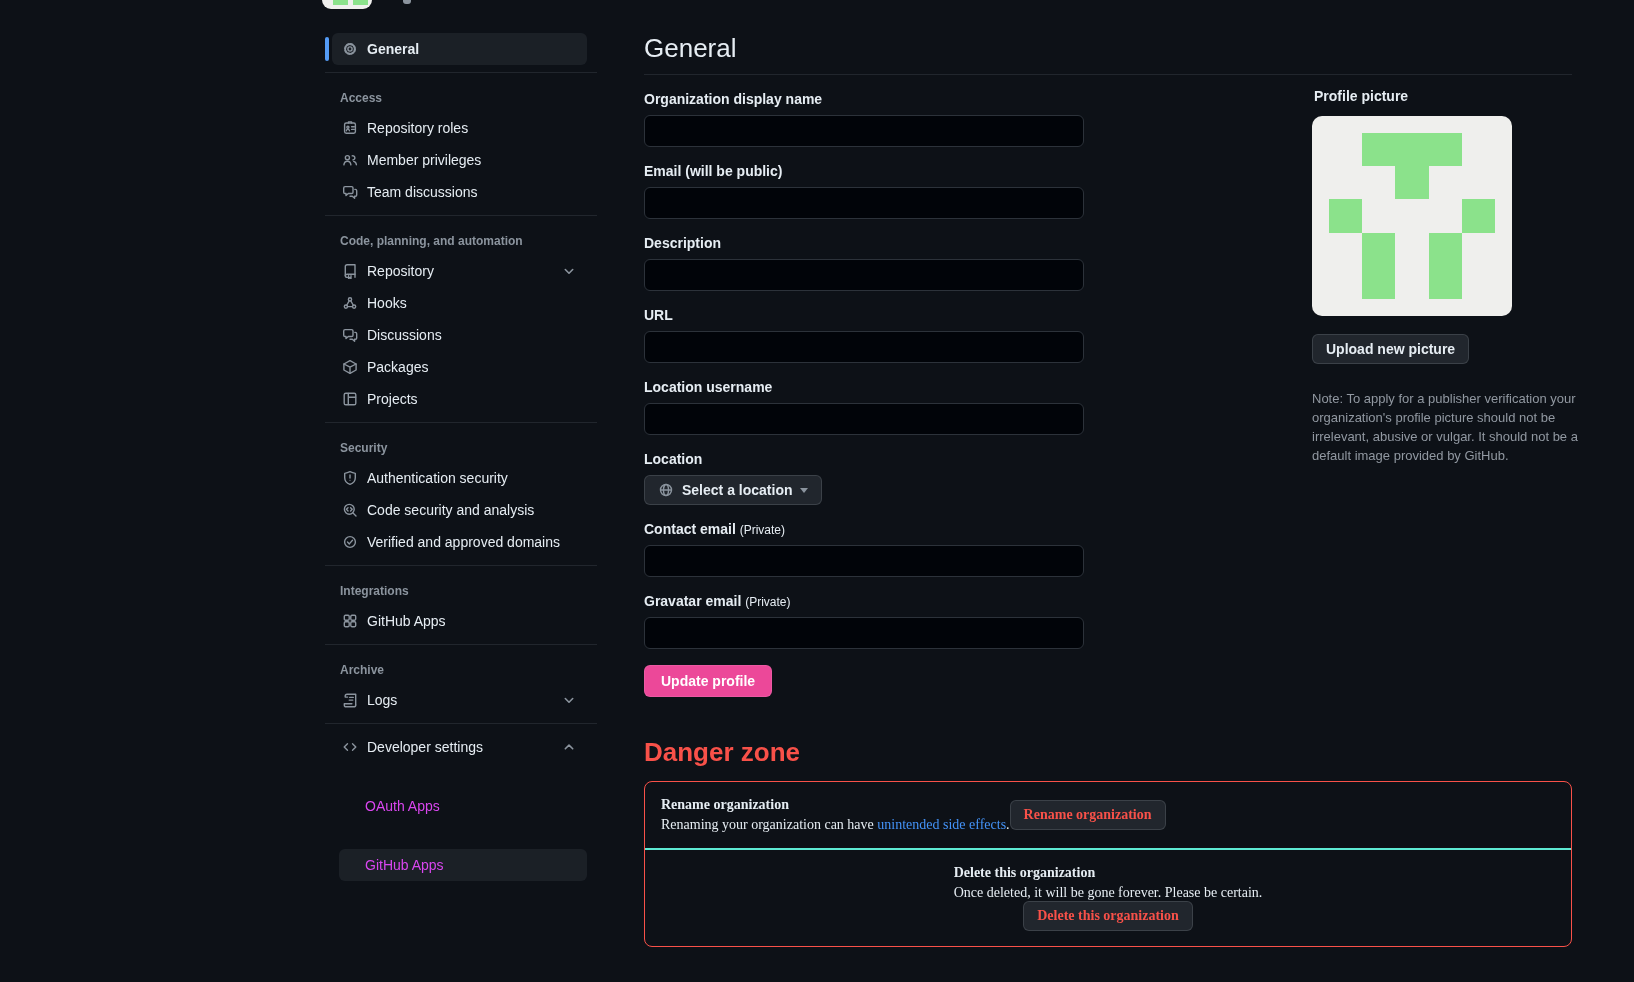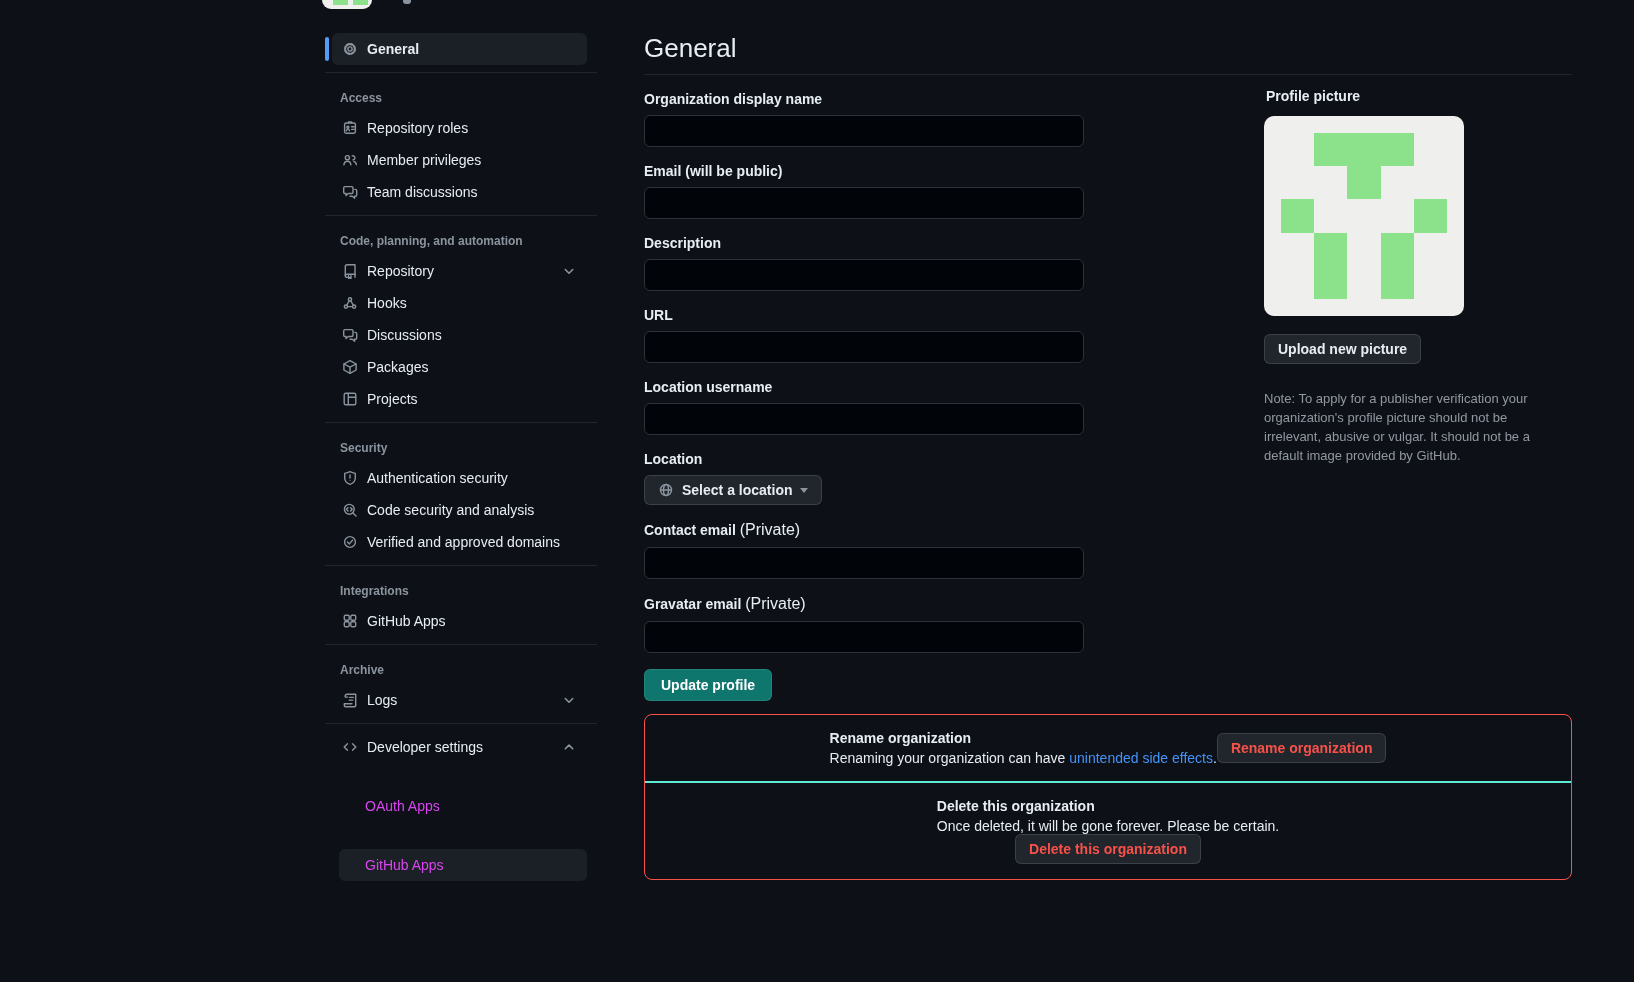--- a/index.html
+++ b/index.html
@@ -41,44 +41,44 @@
   .sb-sub { display:flex; align-items:center; height:32px; margin-left:14px; margin-right:10px;
     padding-left:26px; border-radius:6px; color:#d946ef; cursor:pointer;margin-top:27px; }
   .sb-sub.selected { background:rgba(177,186,196,0.09); }
 
   
   .main { position:absolute; left:644px; top:33px; width:928px; }
   .page-title { font-size:26px; font-weight:400; color:#e6edf3;
     padding-bottom:10px; border-bottom:1px solid #21262d; }
   .form { width:440px; }
   .field-label { display:block; margin:16px 0 8px; font-weight:700; font-size:14px; }
-  .field-label .qual { font-weight:400; font-size:16px; }
+  .field-label .qual { font-weight:400; font-size:12px; }
   .text-input { width:440px; height:32px; background:#010409; color:#e6edf3;
     border:1px solid #2c323a; border-radius:6px; padding:0 12px; font-size:14px;
     font-family:inherit; }
   .btn { display:inline-flex; align-items:center; gap:8px; height:30px; padding:0 13px;
     background:#21262d; color:#e6edf3; border:1px solid rgba(240,246,252,0.13);
     border-radius:6px; font-size:14px; font-weight:700; font-family:inherit; cursor:pointer; }
   .caret { width:0; height:0; border-left:4px solid transparent;
     border-right:4px solid transparent; border-top:5px solid #8b949e; }
-  .btn-primary { height:32px; margin-top:16px; padding:0 16px; background:#0f766e;
+  .btn-primary { height:32px; margin-top:16px; padding:0 16px; background:#ec4899;
     border:1px solid rgba(240,246,252,0.1); color:#ffffff; }
 
   
   .dz-title { margin-top:40px; font-size:26px; font-weight:700; color:#f85149; }
   .dz-box { margin-top:13px; border:1px solid #f85149; border-radius:8px; }
-  .dz-row { display:flex; align-items:center; justify-content:center; padding:15px 16px; }
+  .dz-row { display:flex; align-items:center; justify-content:flex-start; padding:15px 16px;font-family:Liberation Serif, serif; }
   .dz-row + .dz-row { border-top:2px solid #5eead4;flex-direction:column; }
   .dz-row-title { font-weight:700; font-size:14px; }
   .dz-row-desc { margin-top:4px; font-size:14px; color:#e6edf3; }
   .dz-row-desc a { color:#4493f8; text-decoration:none; cursor:pointer; }
   .btn-danger { color:#f85149; }
 
   
-  .profile { position:absolute; left:1264px; top:88px; width:290px; }
+  .profile { position:absolute; left:1312px; top:88px; width:290px; }
   .profile-label { font-weight:700; font-size:14px; padding-left:2px; }
   .avatar { margin-top:12px; width:200px; height:200px; background:#efefed;
     border-radius:10px; padding:17px; }
   .id-grid { display:grid; grid-template-columns:repeat(5,1fr); grid-template-rows:repeat(5,1fr);
     width:166px; height:166px; }
   .id-grid .cell.on { background:#8be28b; }
   .upload-btn { margin-top:18px; }
   .profile-note { margin-top:26px; font-size:13px; line-height:1.45; color:#9198a1; width:290px; }
 </style>
 </head>
@@ -289,20 +289,21 @@
       <span>Gravatar email</span>
       <span class="qual">(Private)</span>
     </label>
     <input class="text-input" type="text" value="" style="">
 
     <div>
       <button class="btn btn-primary">Update profile</button>
     </div>
   </div>
 
+  <h2 class="dz-title">Danger zone</h2>
   <div class="dz-box">
     <div class="dz-row">
       <div>
         <div class="dz-row-title">Rename organization</div>
         <div class="dz-row-desc">
           <span>Renaming your organization can have </span><a>unintended side effects</a><span>.</span>
         </div>
       </div>
       <button class="btn btn-danger">Rename organization</button>
     </div>

